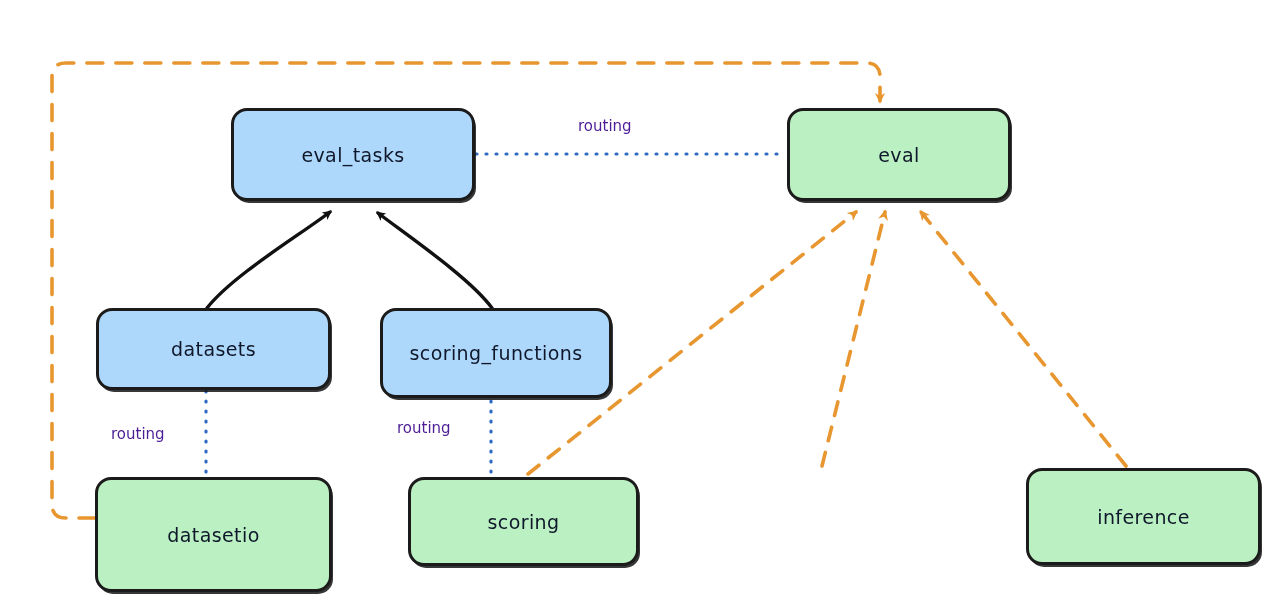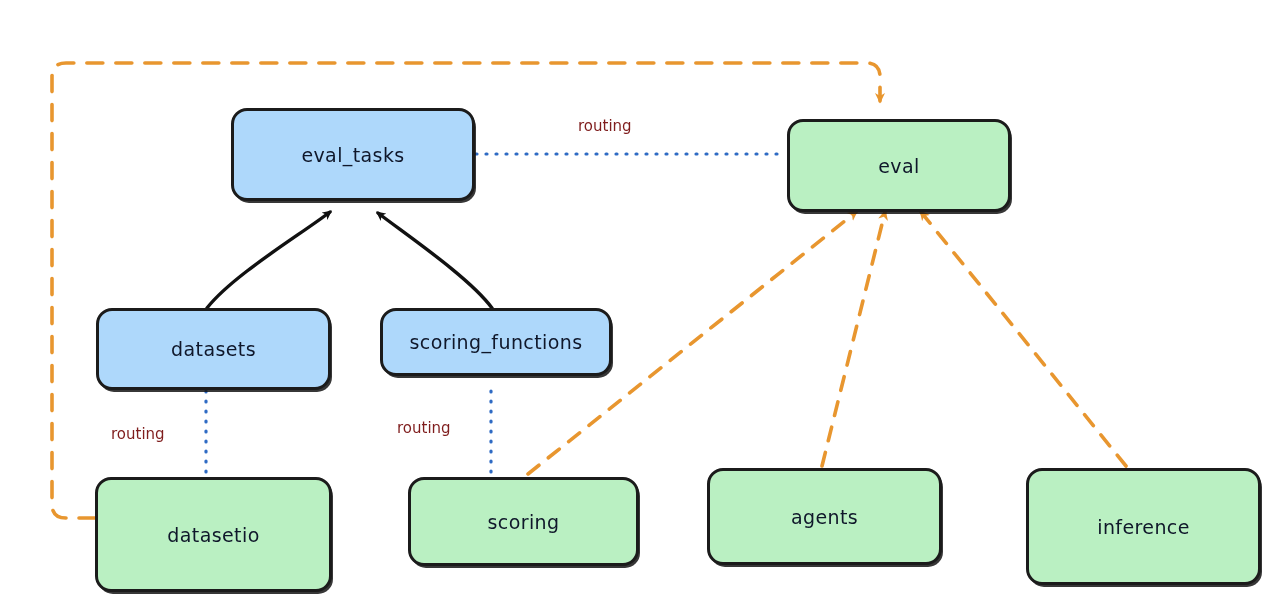--- a/index.html
+++ b/index.html
@@ -28,21 +28,21 @@
     letter-spacing:.4px;
     white-space:nowrap;
     pointer-events:none;
   }
   .node.blue{background:#aed8fb;}
   .node.green{background:#baf0c2;}
   .edge-label{
     position:absolute;
     font-family:"DejaVu Sans", sans-serif;
     font-size:15px;
-    color:#7f1d1d;
+    color:#4c1d95;
     white-space:nowrap;
   }
 </style>
 </head>
 <body>
 
 <div id="stage">
 
   <svg id="edges" viewBox="0 0 1280 596" xmlns="http://www.w3.org/2000/svg">
     <defs>
@@ -70,45 +70,42 @@
 
     <path d="M822,466 L885,212" fill="none" stroke="#e8962f" stroke-width="3.6" stroke-linecap="round" stroke-dasharray="14 12" marker-end="url(#ah-orange)"></path>
 
     <path d="M1126,466 L921,212" fill="none" stroke="#e8962f" stroke-width="3.6" stroke-linecap="round" stroke-dasharray="14 12" marker-end="url(#ah-orange)"></path>
   </svg>
 
   <div class="node blue" style="left:231px;top:108px;width:244px;height:93px;">
     <span class="label">eval_tasks</span>
   </div>
 
-  <div class="node green" style="left:787px;top:119px;width:224px;height:93px;">
+  <div class="node green" style="left:787px;top:108px;width:224px;height:93px;">
     <span class="label">eval</span>
   </div>
 
   <div class="node blue" style="left:96px;top:308px;width:235px;height:82px;">
     <span class="label">datasets</span>
   </div>
 
-  <div class="node blue" style="left:380px;top:308px;width:232px;height:68px;">
+  <div class="node blue" style="left:380px;top:308px;width:232px;height:90px;">
     <span class="label">scoring_functions</span>
   </div>
 
   <div class="node green" style="left:95px;top:477px;width:237px;height:115px;">
     <span class="label">datasetio</span>
   </div>
 
   <div class="node green" style="left:388px;top:477px;width:231px;height:89px;margin-left:20px;">
     <span class="label">scoring</span>
   </div>
 
-  <div class="node green" style="left:707px;top:468px;width:235px;height:97px;">
-    <span class="label">agents</span>
-  </div>
 
-  <div class="node green" style="left:1026px;top:468px;width:235px;height:117px;">
+  <div class="node green" style="left:1026px;top:468px;width:235px;height:97px;">
     <span class="label">inference</span>
   </div>
 
   <div class="edge-label" style="left:578px;top:117px;">routing</div>
   <div class="edge-label" style="left:111px;top:425px;">routing</div>
   <div class="edge-label" style="left:397px;top:419px;">routing</div>
 
 </div>
 
 </body></html>

